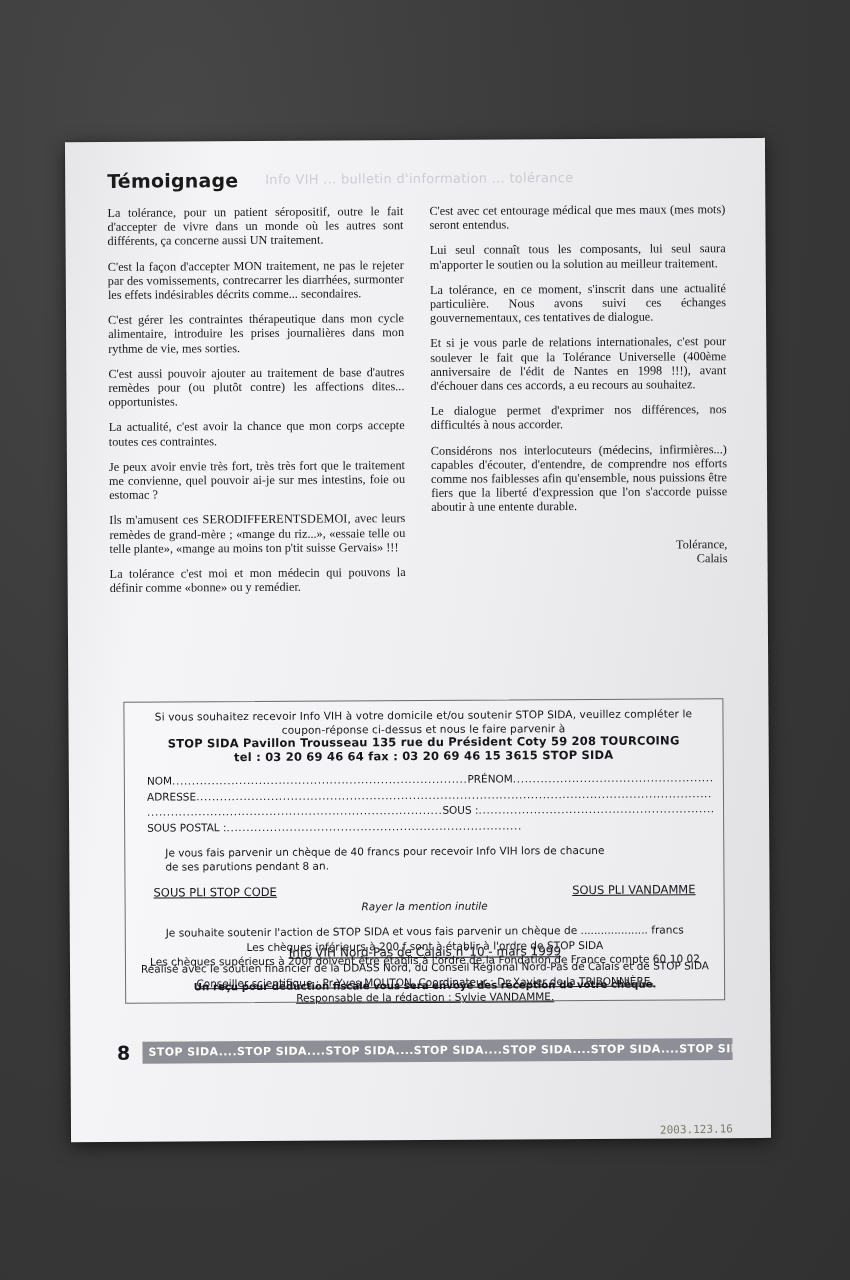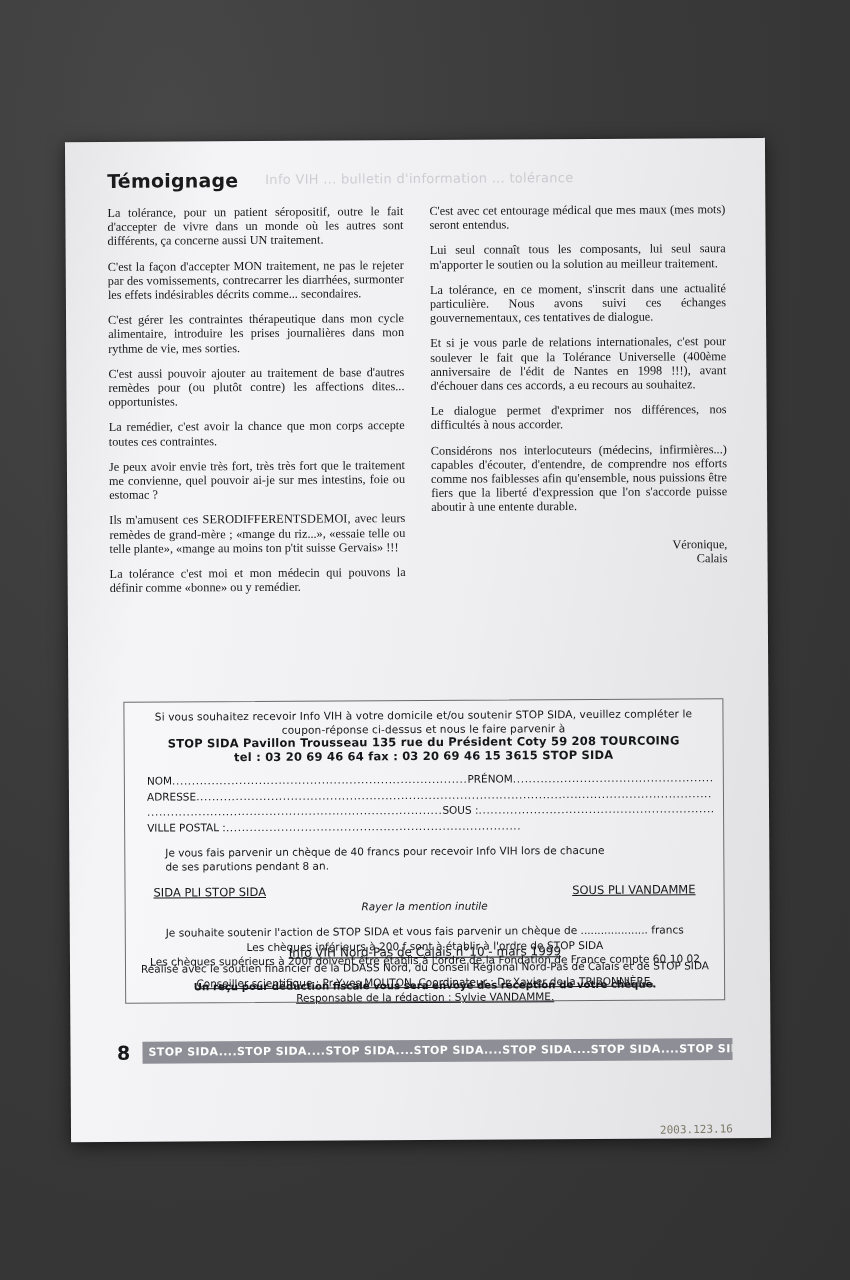--- a/index.html
+++ b/index.html
@@ -207,35 +207,35 @@
 
   <div class="inner">
     <h1 class="title">Témoignage</h1>
 
     <div class="cols">
       <div class="col">
         <p>La tolérance, pour un patient séropositif, outre le fait d'accepter de vivre dans un monde où les autres sont différents, ça concerne aussi <b>UN</b> traitement.</p>
         <p>C'est la façon d'accepter <b>MON</b> traitement, ne pas le rejeter par des vomissements, contrecarrer les diarrhées, surmonter les effets indésirables décrits comme... secondaires.</p>
         <p>C'est gérer les contraintes thérapeutique dans mon cycle alimentaire, introduire les prises journalières dans mon rythme de vie, mes sorties.</p>
         <p>C'est aussi pouvoir ajouter au traitement de base d'autres remèdes pour (ou plutôt contre) les affections dites... opportunistes.</p>
-        <p><b>La remédier,</b> c'est avoir la chance que mon corps accepte toutes ces contraintes.</p>
+        <p><b>La actualité,</b> c'est avoir la chance que mon corps accepte toutes ces contraintes.</p>
         <p>Je peux avoir envie très fort, très très fort que le traitement me convienne, quel pouvoir ai-je sur mes intestins, foie ou estomac ?</p>
         <p>Ils m'amusent ces SERODIFFERENTSDEMOI, avec leurs remèdes de grand-mère ; «mange du riz...», «essaie telle ou telle plante», «mange au moins ton p'tit suisse Gervais» !!!</p>
         <p>La tolérance c'est moi et mon médecin qui pouvons la définir comme «bonne» ou y remédier.</p>
       </div>
 
       <div class="col">
         <p>C'est avec cet entourage médical que mes maux (mes mots) seront entendus.</p>
         <p>Lui seul connaît tous les composants, lui seul saura m'apporter le soutien ou la solution au meilleur traitement.</p>
         <p>La tolérance, en ce moment, s'inscrit dans une actualité particulière. Nous avons suivi ces échanges gouvernementaux, ces tentatives de dialogue.</p>
         <p>Et si je vous parle de relations internationales, c'est pour soulever le fait que la Tolérance Universelle (400ème anniversaire de l'édit de Nantes en 1998 !!!), avant d'échouer dans ces accords, a eu recours au <b>souhaitez.</b></p>
         <p>Le dialogue permet d'exprimer nos différences, nos difficultés à nous accorder.</p>
         <p>Considérons nos interlocuteurs (médecins, infirmières...) capables d'écouter, d'entendre, de comprendre nos efforts comme nos faiblesses afin qu'ensemble, nous puissions être fiers que la liberté d'expression que l'on s'accorde puisse aboutir à une entente durable.</p>
         <p class="nom">
-          <span>Véronique,</span><br>
+          <span>Tolérance,</span><br>
           <span>Calais</span>
         </p>
       </div>
     </div>
   </div>
 
   <div class="coupon">
     <div class="c-line c-mid">Si vous souhaitez recevoir Info VIH  à votre domicile et/ou soutenir STOP SIDA, veuillez compléter le</div>
     <div class="c-line c-mid">coupon-réponse ci-dessus et nous le faire parvenir à</div>
     <div class="c-line c-strong">STOP SIDA  Pavillon Trousseau  135 rue du Président Coty  59 208 TOURCOING</div>
@@ -245,31 +245,31 @@
       <div class="frow">
         <span>NOM</span><span class="dots">...........................................................................</span><span>PRÉNOM</span><span class="dots">...........................................................................</span>
       </div>
       <div class="frow">
         <span>ADRESSE</span><span class="dots">.........................................................................................................................</span><span class="dots">...........................................................................</span>
       </div>
       <div class="frow">
         <span class="dots">...........................................................................</span><span>SOUS :</span><span class="dots">.........................................................................................................................</span>
       </div>
       <div class="frow">
-        <span>VILLE POSTAL :</span><span class="dots">...........................................................................</span>
+        <span>SOUS POSTAL :</span><span class="dots">...........................................................................</span>
       </div>
     </div>
 
     <div class="para-indent">
       <span>Je vous fais parvenir un chèque de 40 francs pour recevoir  Info VIH  lors  de chacune</span><br>
       <span>de ses parutions pendant 8 an.</span>
     </div>
 
     <div class="pli-row">
-      <span class="u">SIDA PLI STOP SIDA</span>
+      <span class="u">SOUS PLI STOP CODE</span>
       <span class="u">SOUS PLI VANDAMME</span>
     </div>
     <div class="rayer">Rayer la mention inutile</div>
 
     <div class="sout">
       <span class="l1">Je souhaite soutenir l'action de STOP SIDA  et vous fais parvenir  un chèque de .................... francs</span>
       <span class="l1">Les chèques inférieurs à 200 f sont à établir à l'ordre de STOP SIDA</span>
       <span class="l1">Les chèques supérieurs à 200f doivent être établis à l'ordre de la Fondation de France compte 60 10 02</span>
     </div>
 

